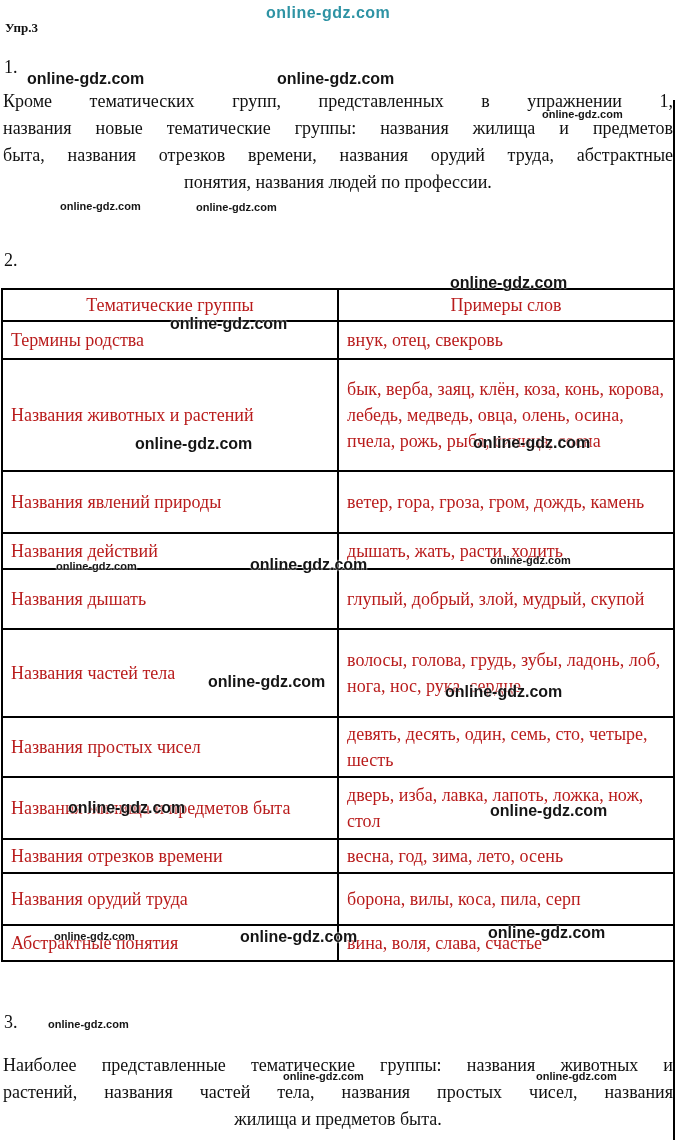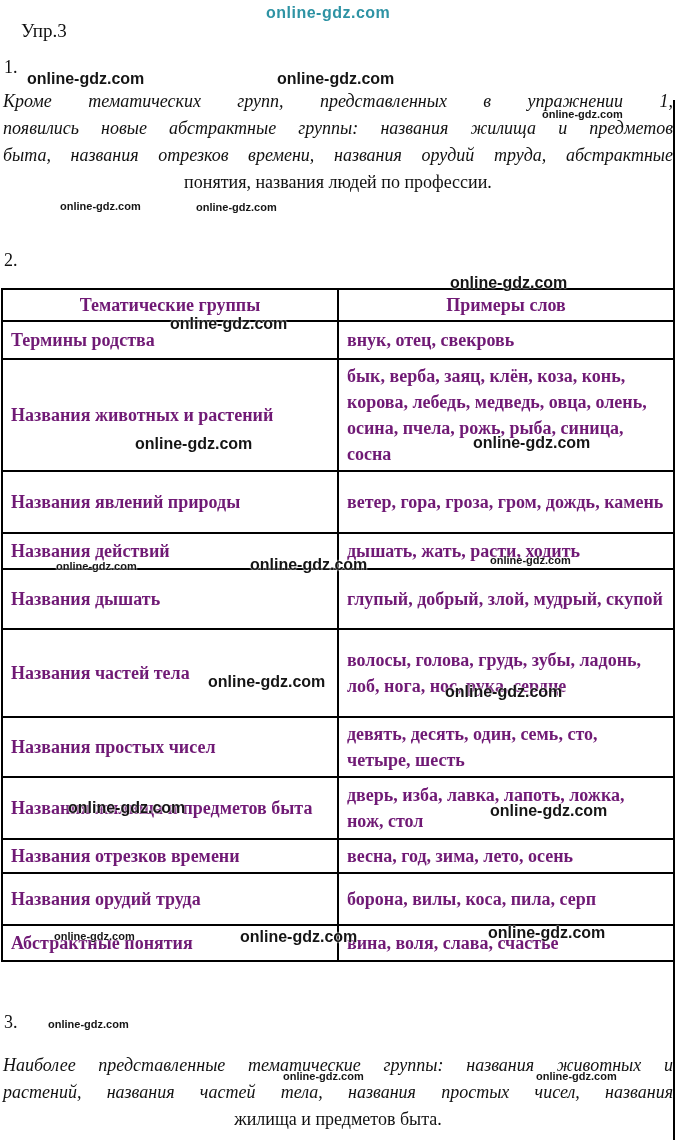--- a/index.html
+++ b/index.html
@@ -1,38 +1,38 @@
 <!DOCTYPE html>
 <html><head>
 <meta charset="utf-8">
 <style>
   html,body { margin:0; padding:0; background:#ffffff; }
   .page {
     position:relative; width:676px; height:1140px; background:#ffffff;
     font-family:"Liberation Serif", serif; color:#111111; overflow:hidden;
   }
-  .title { position:absolute; left:21px; top:20px; font-size:19px; font-weight:normal; }
+  .title { position:absolute; left:5px; top:20px; font-size:13px; font-weight:bold; }
   .sec-num { position:absolute; font-size:18px; }
   #s1-num { left:4px; top:57px; }
   #s2-num { left:4px; top:250px; }
   #s3-num { left:4px; top:1012px; }
   .para { position:absolute; left:3px; width:670px; font-size:18px; line-height:27px; }
   #p1 { top:88px; }
   #p3 { top:1052px; }
-  .jline { text-align:justify; text-align-last:justify;font-style:italic; }
+  .jline { text-align:justify; text-align-last:justify; }
   .lline { text-align:center; }
 
   #answer-table {
     position:absolute; left:1px; top:288px; width:674px;
     border-collapse:collapse; table-layout:fixed; font-size:18px; line-height:26px;
   }
   #answer-table col.c1 { width:336px; }
   #answer-table td, #answer-table th {
     border:2px solid #000000; padding:3px 8px; vertical-align:middle;
-    font-weight:bold; color:#701a75;
+    font-weight:normal; color:#b91c1c;
   }
   #answer-table th { text-align:center; padding:2px 4px; }
   #answer-table td:first-child { }
   #answer-table tr:nth-child(1){height:30px}
   #answer-table tr:nth-child(2){height:38px}
   #answer-table tr:nth-child(3){height:112px}
   #answer-table tr:nth-child(4){height:62px}
   #answer-table tr:nth-child(5){height:36px}
   #answer-table tr:nth-child(6){height:60px}
   #answer-table tr:nth-child(7){height:88px}
@@ -57,21 +57,21 @@
 </head>
 <body>
 
 <div class="page">
 
   <div class="title">Упр.3</div>
 
   <div class="sec-num" id="s1-num">1.</div>
   <div class="para" id="p1">
     <div class="jline">Кроме тематических групп, представленных в упражнении 1,</div>
-    <div class="jline">появились новые абстрактные группы: названия жилища и предметов</div>
+    <div class="jline">названия новые тематические группы: названия жилища и предметов</div>
     <div class="jline">быта, названия отрезков времени, названия орудий труда, абстрактные</div>
     <div class="lline">понятия, названия людей по профессии.</div>
   </div>
 
   <div class="sec-num" id="s2-num">2.</div>
 
   <table id="answer-table">
     <colgroup>
         <col class="c1">
         <col class="c2">

